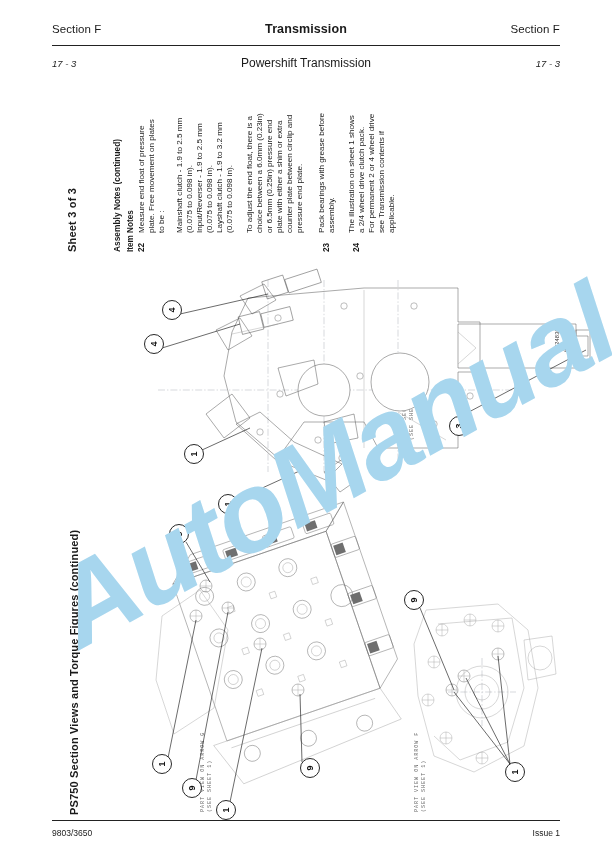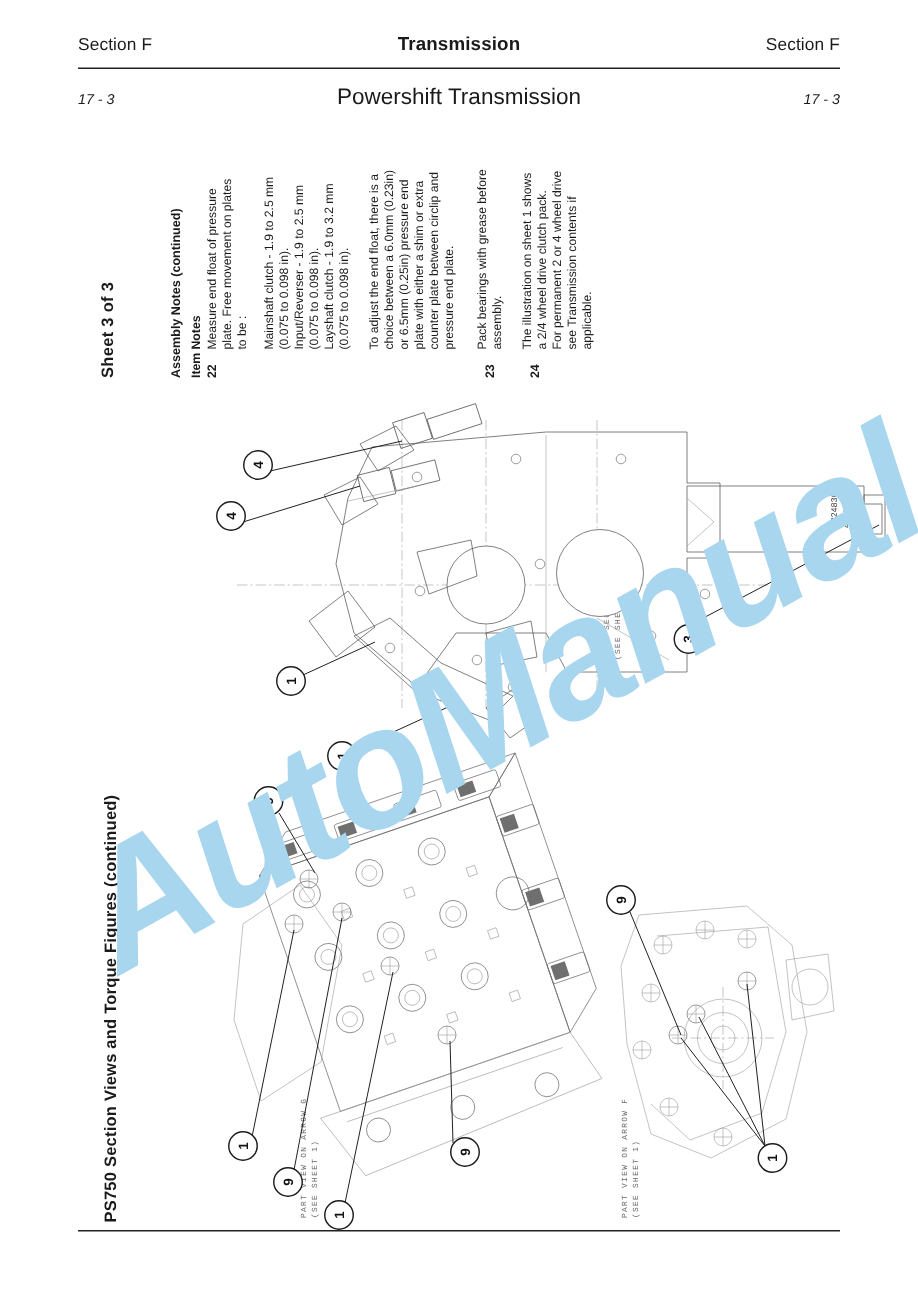--- a/index.html
+++ b/index.html
@@ -55,21 +55,21 @@
     position: absolute;
     left: 52px;
     right: 52px;
     top: 56px;
     height: 14px;
     display: flex;
     align-items: baseline;
     justify-content: space-between;
   }
   .sub-left, .sub-right { font-size: 9.5px; font-style: italic; }
-  .sub-center { font-size: 15px; }
+  .sub-center { font-size: 12px; }
 
   
   .footer-rule {
     position: absolute;
     left: 52px;
     right: 52px;
     top: 820px;
     height: 0;
     border-top: 1.3px solid #222;
   }
@@ -530,14 +530,18 @@
   </div>
 
   <div class="rotblock cad-caption" style="left:414px; top:812px;">
     <div>PART VIEW ON ARROW F</div>
     <div>(SEE SHEET 1)</div>
   </div>
 
   <div class="watermark">AutoManual</div>
 
   <div class="footer-rule"></div>
+  <div class="footer-row">
+    <div class="ftr-left">9803/3650</div>
+    <div class="ftr-right">Issue 1</div>
+  </div>
 
 </div>
 
 </body></html>

